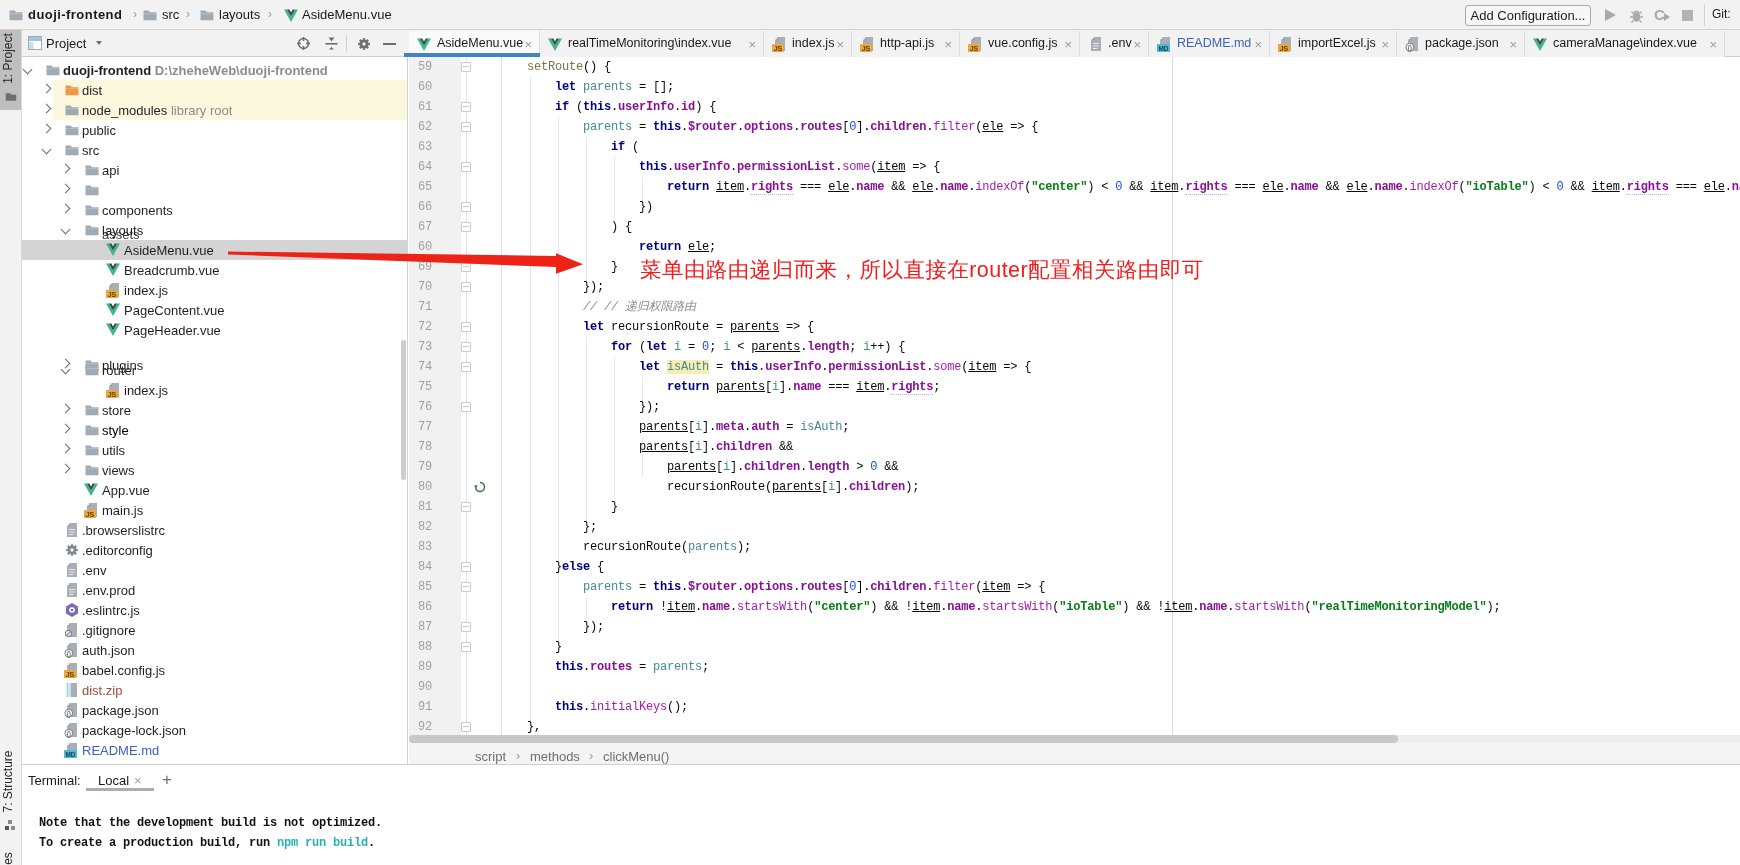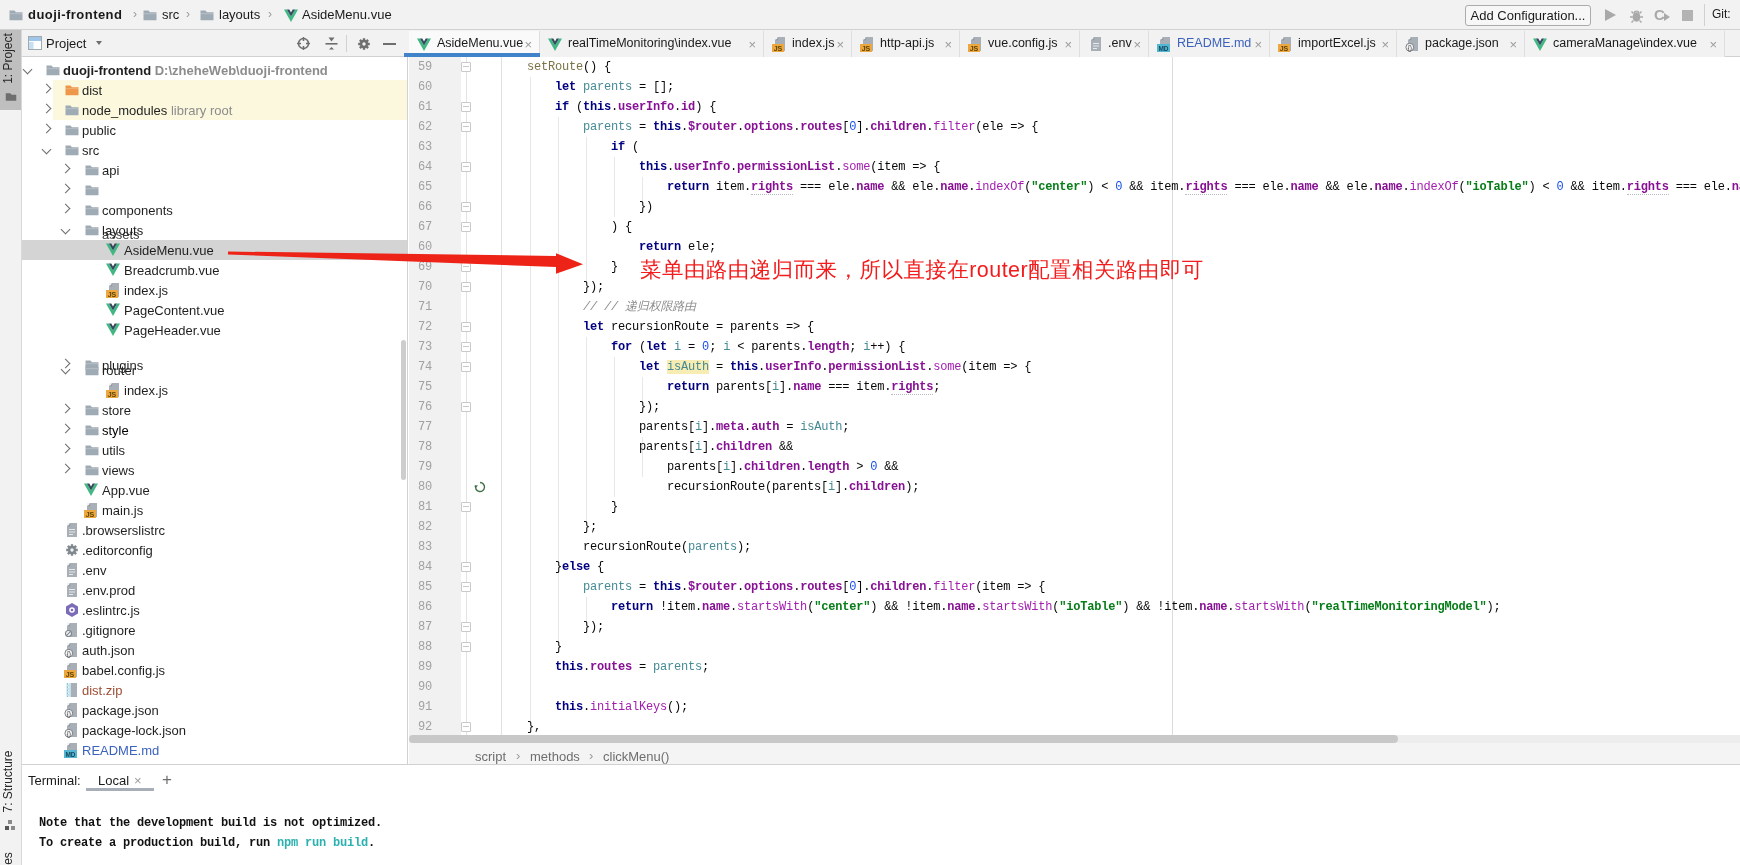--- a/index.html
+++ b/index.html
@@ -20,21 +20,21 @@
 #code{position:absolute;left:118px;top:0;white-space:pre;line-height:20px;color:#080808}
 #lnums{position:absolute;left:0px;top:0;width:23px;text-align:right;line-height:20px;color:#a1a1a1}
 .k{color:#000080;font-weight:bold}
 .f{color:#871094;font-weight:bold}
 .s{color:#067d17;font-weight:bold}
 .n{color:#1750eb}
 .c{color:#8c8c8c;font-style:italic}
 .m{color:#a21caf}
 .fn{color:#7a7345}
 .v{color:#458a94}
-.u{}
+.u{text-decoration:underline}
 .w{border-bottom:1px dotted #b8bcc2}
 .hl{background:#f7edb2}
 .ig{position:absolute;width:1px;background:#e7e7e7}
 
 .trow{position:absolute;left:0;width:386px;height:20px;font-size:13px;color:#1f1f1f;white-space:nowrap}
 .trow .tx{position:absolute;top:2.5px;line-height:15px}
 .grey{color:#8c8c8c}
 .chev{position:absolute;top:7px;width:7px;height:7px;border-right:1.6px solid #6b6b6b;border-bottom:1.6px solid #6b6b6b}
 .chev.r{transform:rotate(-45deg)}
 .chev.d{transform:rotate(45deg)}

